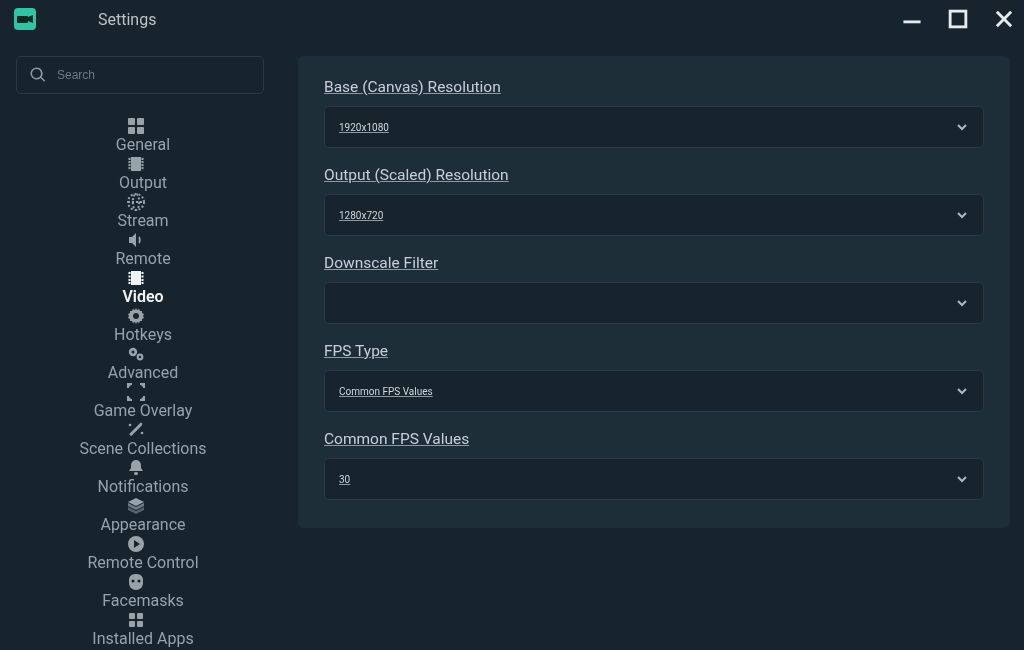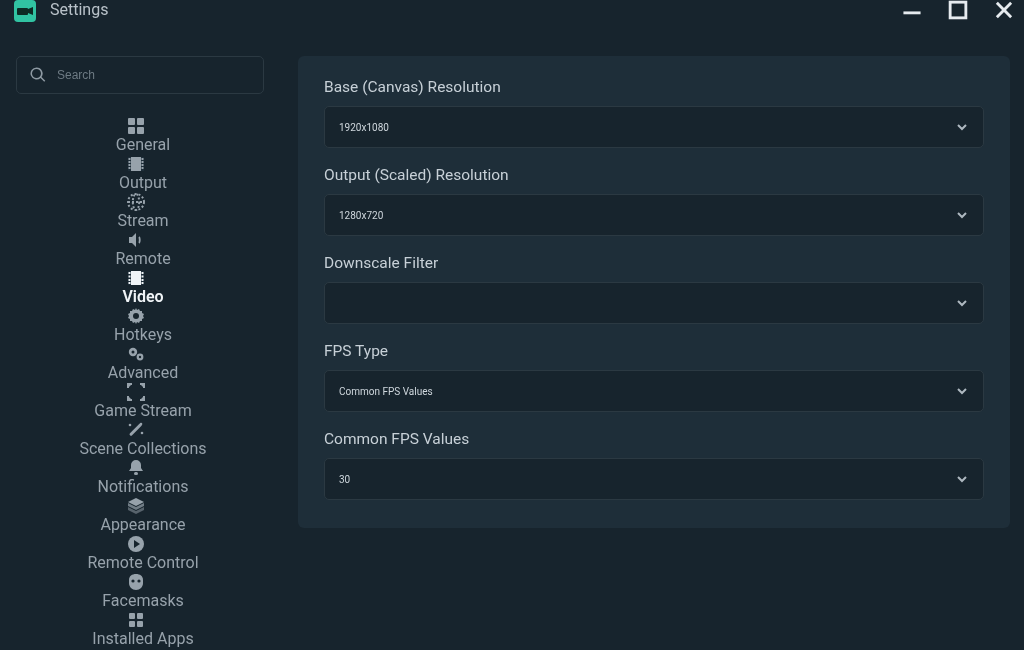--- a/index.html
+++ b/index.html
@@ -8,23 +8,24 @@
     background: #17242d;
     font-family: -apple-system, BlinkMacSystemFont, "Segoe UI", Roboto, "Helvetica Neue", sans-serif;
     color: #8e9aa3;
     font-size: 15px;
   }
 
   
   .titlebar {
     height: 38px;
     display: flex;
-    align-items: flex-start;
+    align-items: center;
     padding: 0 10px 0 14px;
     background: #17242d;
+    gap: 48px;
   }
   .app-icon {
     width: 22px; height: 22px;
     background: #31c3a2;
     border-radius: 4px;
     display: flex; align-items: center; justify-content: center;
   }
   .app-icon svg { width: 16px; height: 12px; }
   .titlebar .title {
     margin-left: 14px;
@@ -88,20 +89,21 @@
     color: #97a2ab;
   }
   .nav li .icon-slot svg { width: 18px; height: 18px; fill: currentColor; }
   .nav li.active { color: #f0f4f7; font-weight: 600; }
   .nav li.active .icon-slot { color: #f0f4f7; }
 
   
   .content {
     flex: 1;
     padding: 18px 14px 0 18px;
+    text-decoration: underline;
   }
   .panel {
     background: #1e2e39;
     border-radius: 6px;
     padding: 22px 26px 28px 26px;
   }
   .field { margin-bottom: 18px; }
   .field:last-child { margin-bottom: 0; }
   .field-label {
     color: #c7d0d7;
@@ -255,21 +257,21 @@
       </li>
       <li>
         <span class="icon-slot">
             <svg viewBox="0 0 18 18" fill="none" stroke="currentColor" stroke-width="2">
               <polyline points="1,5 1,1 5,1"></polyline>
               <polyline points="13,1 17,1 17,5"></polyline>
               <polyline points="17,13 17,17 13,17"></polyline>
               <polyline points="5,17 1,17 1,13"></polyline>
             </svg>
           </span>
-        <span>Game Stream</span>
+        <span>Game Overlay</span>
       </li>
       <li>
         <span class="icon-slot">
             <svg viewBox="0 0 18 18">
               <rect x="7" y="1" width="3" height="16" rx="1.5" transform="rotate(45 9 9)"></rect>
               <circle cx="3" cy="4" r="1.3"></circle>
               <circle cx="14" cy="3" r="1.3"></circle>
               <circle cx="15" cy="12" r="1.3"></circle>
             </svg>
           </span>

